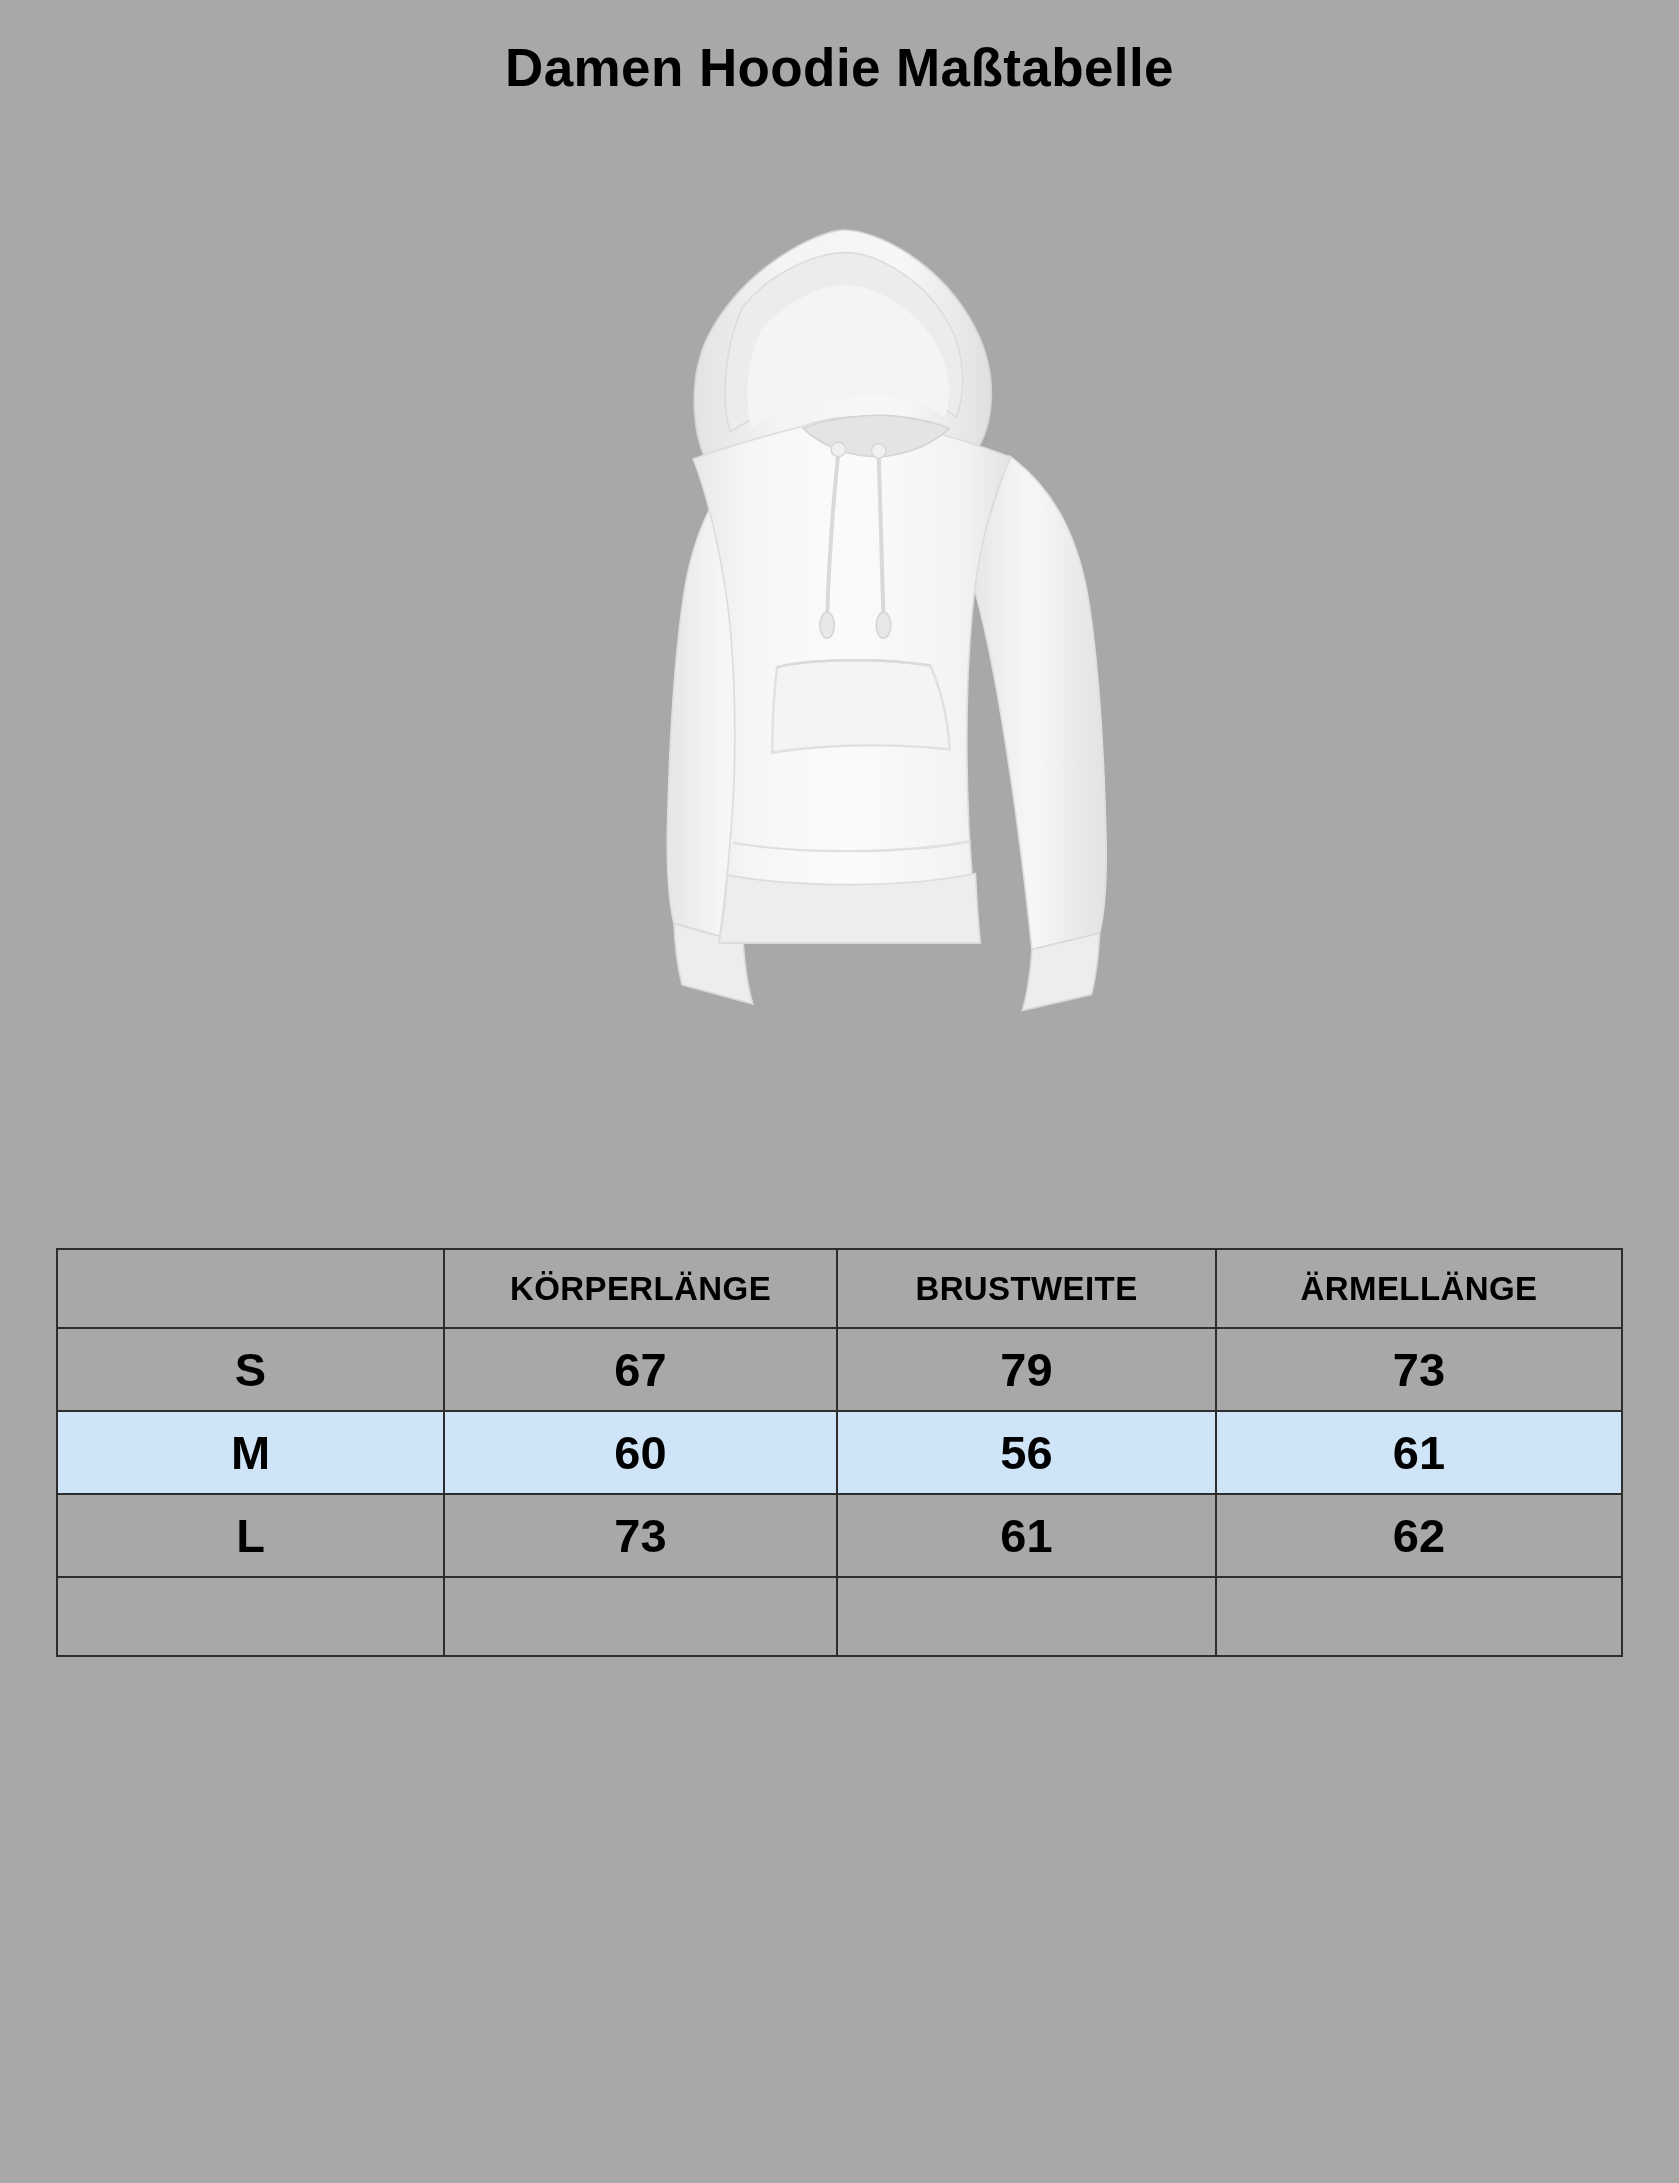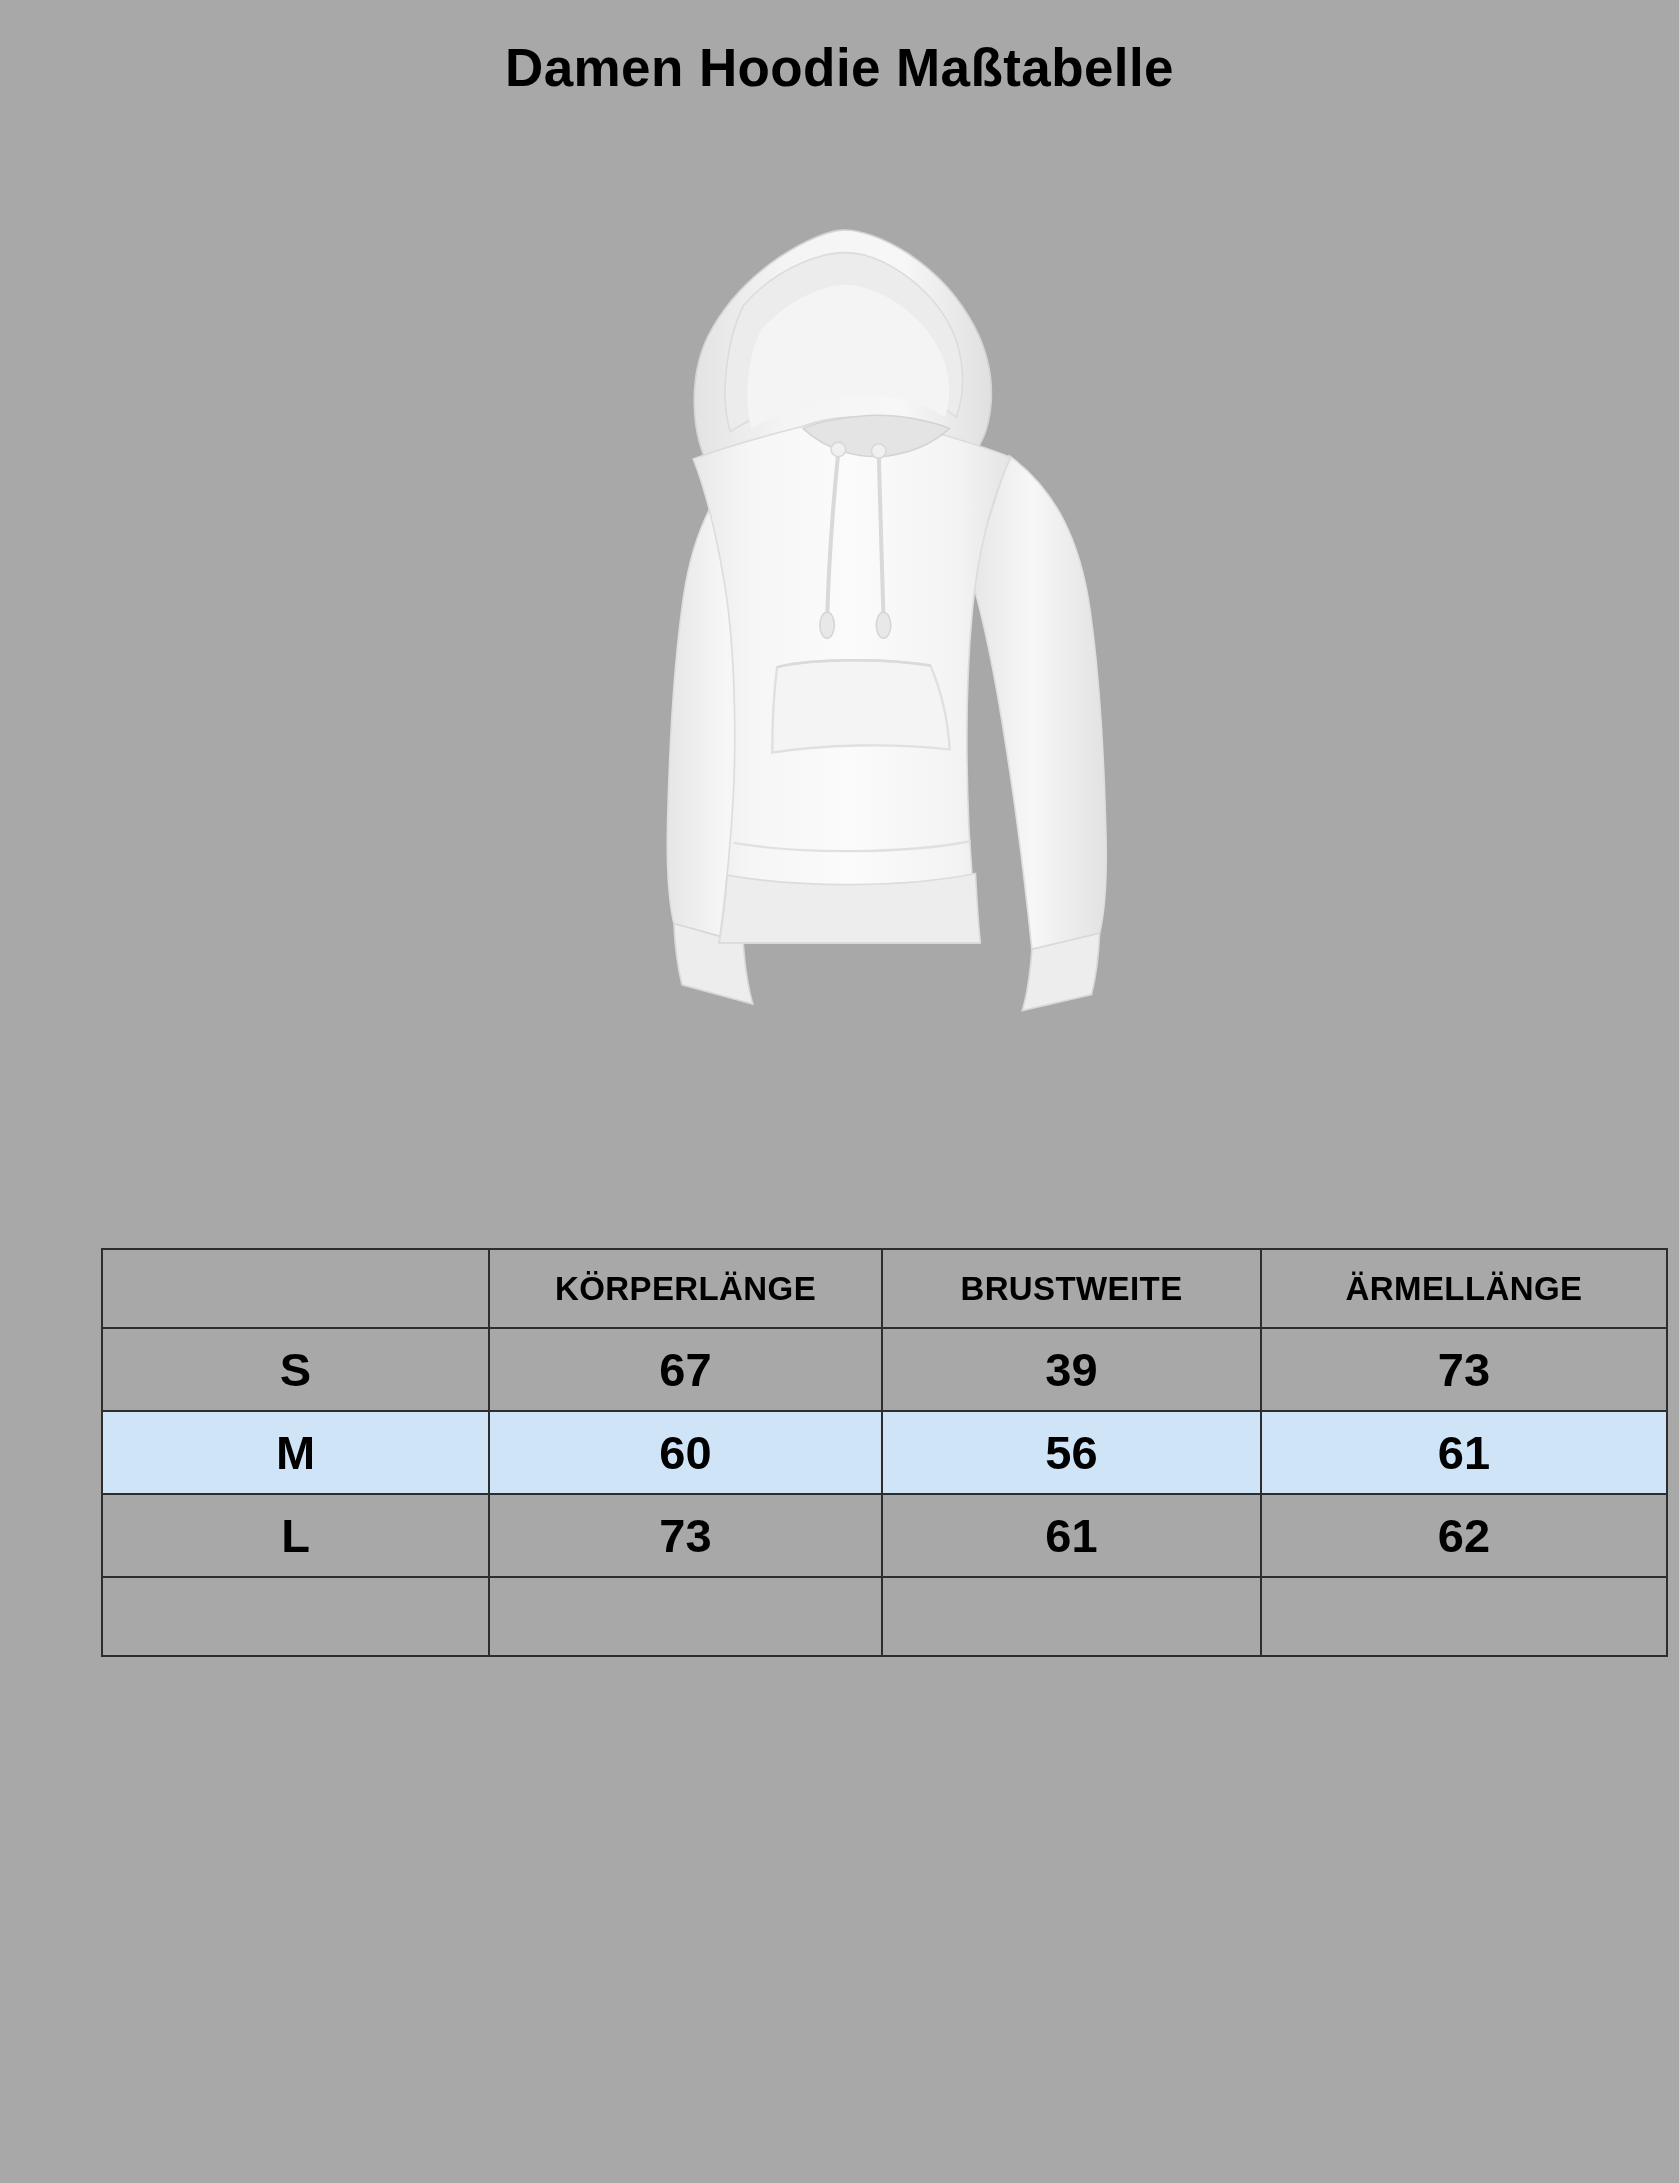--- a/index.html
+++ b/index.html
@@ -47,21 +47,20 @@
     height: 1024px;
   }
   svg.hoodie-svg { display:block; width:100%; height:100%; }
 
   
   .table-wrap {
     position: absolute;
     left: 56px;
     top: 1248px;
     width: 1564px;
-    margin-left: 45px;
   }
   table.sizes {
     border-collapse: collapse;
     width: 1564px;
     table-layout: fixed;
   }
   table.sizes col.c0 { width: 387px; }
   table.sizes col.c1 { width: 393px; }
   table.sizes col.c2 { width: 379px; }
   table.sizes col.c3 { width: 406px; }
@@ -172,21 +171,21 @@
           <th class="empty"></th>
           <th>KÖRPERLÄNGE</th>
           <th>BRUSTWEITE</th>
           <th>ÄRMELLÄNGE</th>
         </tr>
       </thead>
       <tbody>
         <tr>
           <td>S</td>
           <td>67</td>
-          <td>39</td>
+          <td>79</td>
           <td>73</td>
         </tr>
         <tr class="alt">
           <td>M</td>
           <td>60</td>
           <td>56</td>
           <td>61</td>
         </tr>
         <tr>
           <td>L</td>

